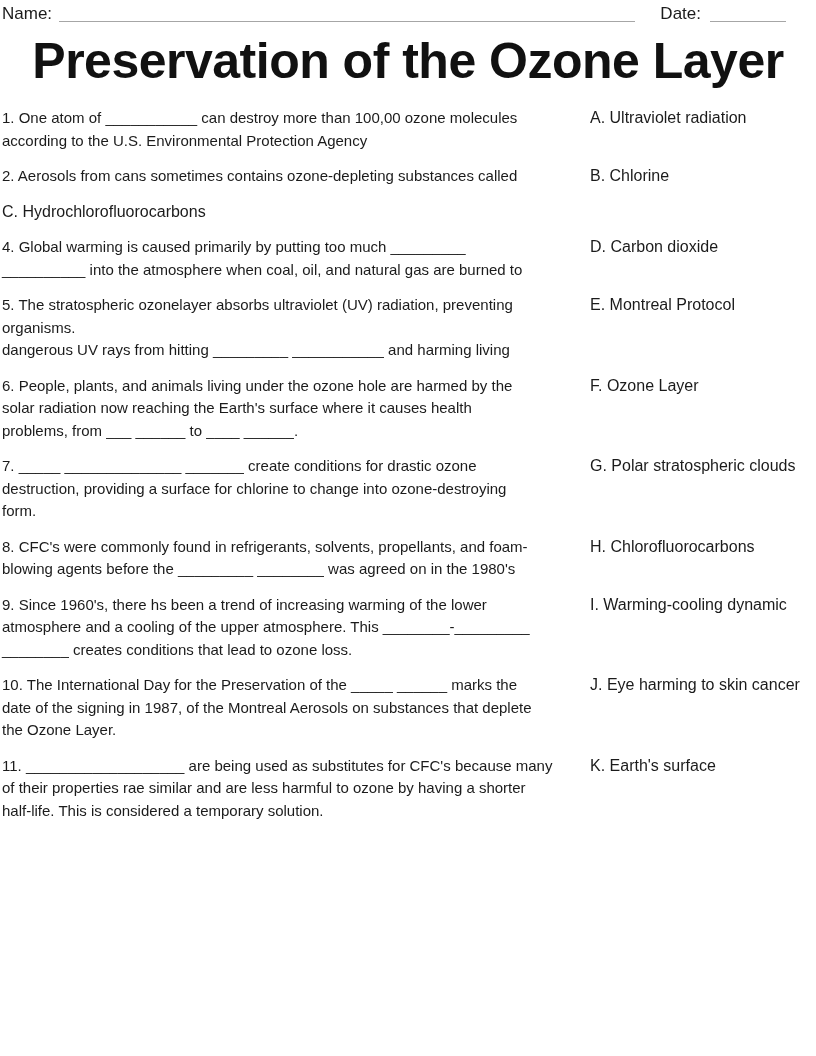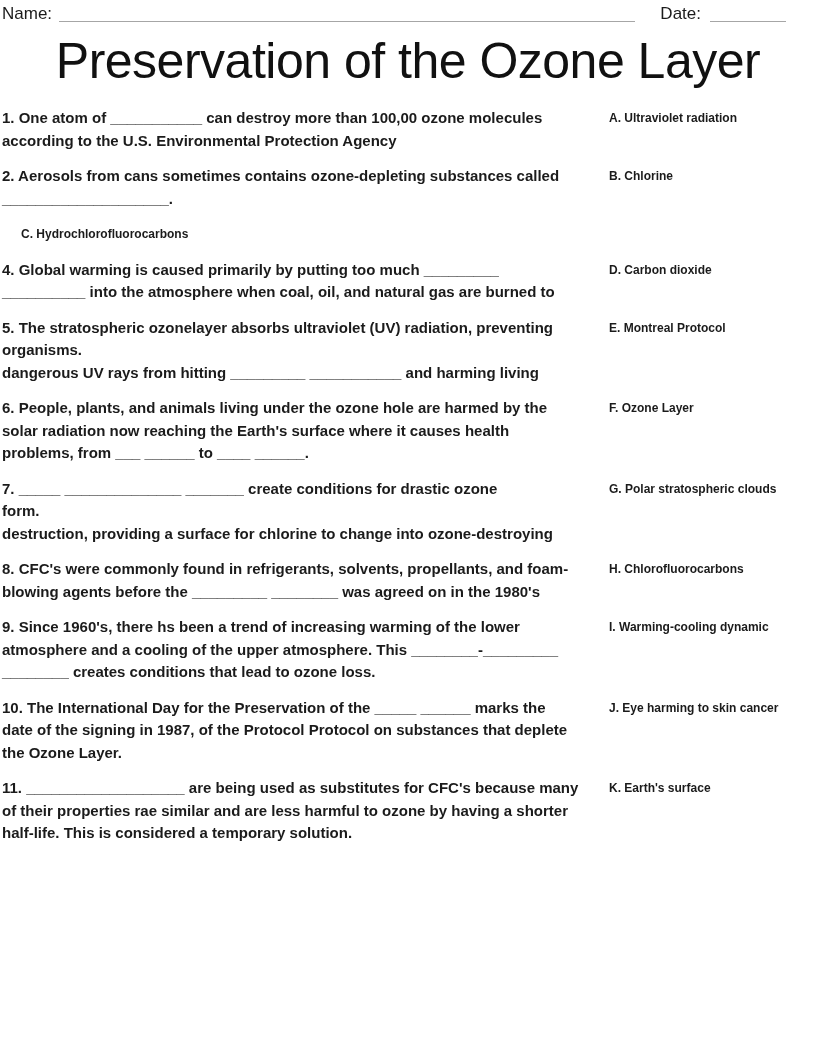--- a/index.html
+++ b/index.html
@@ -36,46 +36,44 @@
     margin: 0 0 2px 9px;
     height: 14px;
   }
 
   
   .title {
     margin: 10px 0 0 0;
     text-align: center;
     font-size: 50px;
     line-height: 54px;
-    font-weight: 400;
+    font-weight: 700;
     color: #111111;
     letter-spacing: -0.5px;
   }
 
   
   .content {
     margin: 19px 0 0 0;
     padding-left: 2px;
   }
   .row {
     display: flex;
     align-items: flex-start;
     margin-bottom: 13px;
-    font-weight: bold;
   }
   .q {
     width: 588px;
     font-size: 15px;
     line-height: 22.5px;
     flex: 0 0 588px;
   }
   .qline { white-space: nowrap; }
   .a {
-    margin-left: 19px;
-    font-size: 12px;
+    font-size: 16px;
     line-height: 22.5px;
     white-space: nowrap;
     flex: 1 1 auto;
   }
 </style>
 </head>
 <body>
 
 <div class="page">
 
@@ -94,21 +92,20 @@
       <div class="q">
         <div class="qline">1. One atom of ___________ can destroy more than 100,00 ozone molecules</div>
         <div class="qline">according to the U.S. Environmental Protection Agency</div>
       </div>
       <div class="a">A. Ultraviolet radiation</div>
     </div>
 
     <div class="row">
       <div class="q">
         <div class="qline">2. Aerosols from cans sometimes contains ozone-depleting substances called</div>
-        <div class="qline">____________________.</div>
       </div>
       <div class="a">B. Chlorine</div>
     </div>
 
     <div class="row">
       <div class="a">C. Hydrochlorofluorocarbons</div>
     </div>
 
     <div class="row">
       <div class="q">
@@ -132,22 +129,22 @@
         <div class="qline">6. People, plants, and animals living under the ozone hole are harmed by the</div>
         <div class="qline">solar radiation now reaching the Earth's surface where it causes health</div>
         <div class="qline">problems, from ___ ______ to ____ ______.</div>
       </div>
       <div class="a">F. Ozone Layer</div>
     </div>
 
     <div class="row">
       <div class="q">
         <div class="qline">7. _____ ______________ _______ create conditions for drastic ozone</div>
+        <div class="qline">destruction, providing a surface for chlorine to change into ozone-destroying</div>
         <div class="qline">form.</div>
-        <div class="qline">destruction, providing a surface for chlorine to change into ozone-destroying</div>
       </div>
       <div class="a">G. Polar stratospheric clouds</div>
     </div>
 
     <div class="row">
       <div class="q">
         <div class="qline">8. CFC's were commonly found in refrigerants, solvents, propellants, and foam-</div>
         <div class="qline">blowing agents before the _________ ________ was agreed on in the 1980's</div>
       </div>
       <div class="a">H. Chlorofluorocarbons</div>
@@ -158,21 +155,21 @@
         <div class="qline">9. Since 1960's, there hs been a trend of increasing warming of the lower</div>
         <div class="qline">atmosphere and a cooling of the upper atmosphere. This ________-_________</div>
         <div class="qline">________ creates conditions that lead to ozone loss.</div>
       </div>
       <div class="a">I. Warming-cooling dynamic</div>
     </div>
 
     <div class="row">
       <div class="q">
         <div class="qline">10. The International Day for the Preservation of the _____ ______ marks the</div>
-        <div class="qline">date of the signing in 1987, of the Protocol Protocol on substances that deplete</div>
+        <div class="qline">date of the signing in 1987, of the Montreal Aerosols on substances that deplete</div>
         <div class="qline">the Ozone Layer.</div>
       </div>
       <div class="a">J. Eye harming to skin cancer</div>
     </div>
 
     <div class="row">
       <div class="q">
         <div class="qline">11. ___________________ are being used as substitutes for CFC's because many</div>
         <div class="qline">of their properties rae similar and are less harmful to ozone by having a shorter</div>
         <div class="qline">half-life. This is considered a temporary solution.</div>

